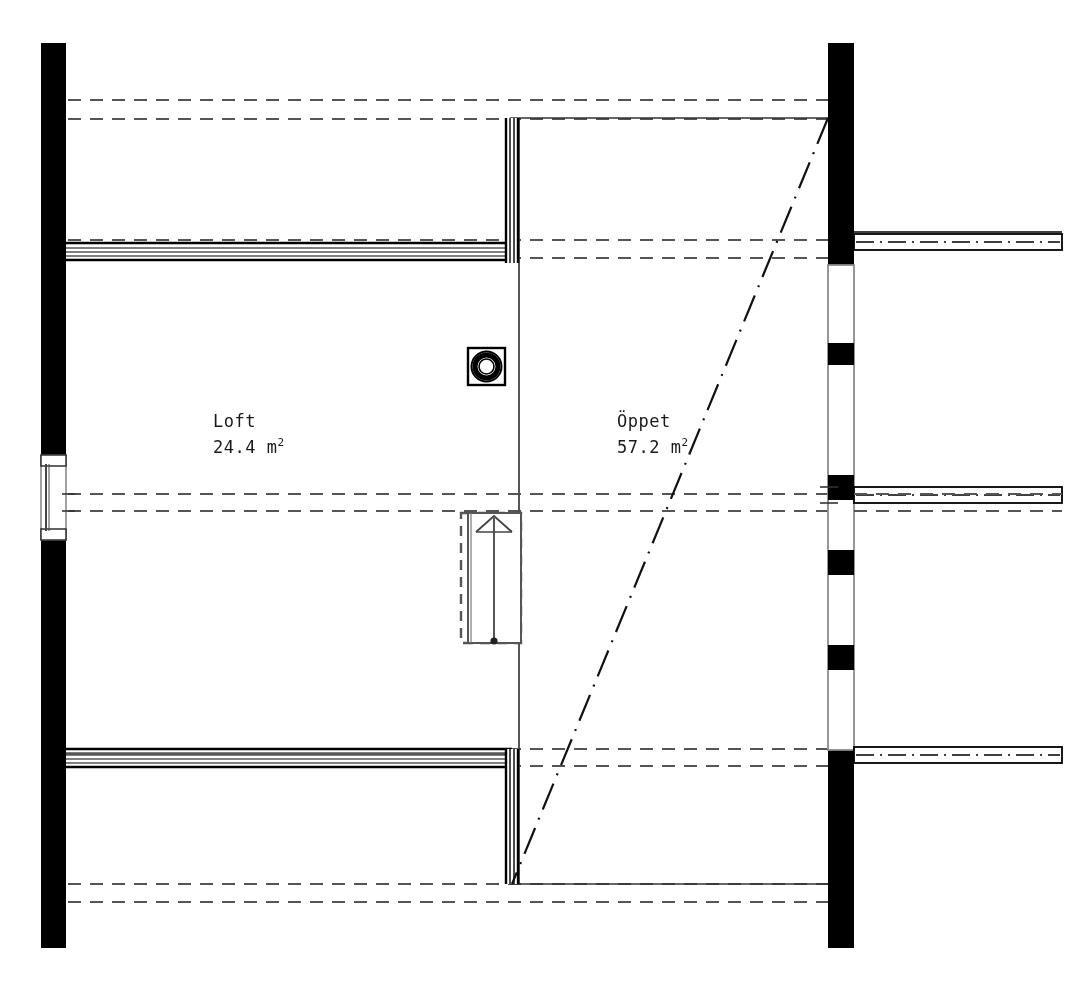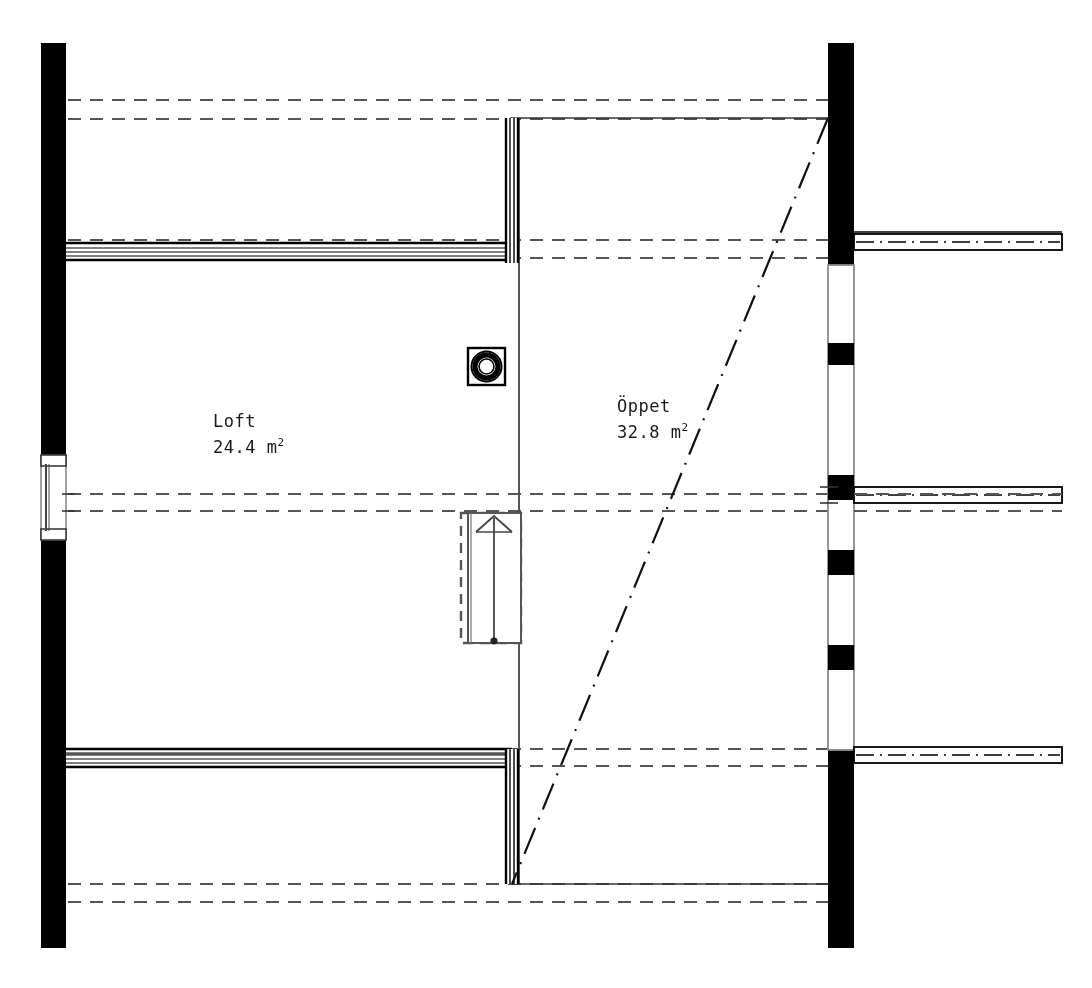--- a/index.html
+++ b/index.html
@@ -194,18 +194,18 @@
       <line x1="820" y1="503" x2="838" y2="503"></line>
     </g>
 
   </svg>
 
   <div class="room-label" style="left:213px; top:408px;">
     <span class="room-name">Loft</span>
     <span class="room-area"><span>24.4 m</span><span class="sup">2</span></span>
   </div>
 
-  <div class="room-label" style="left:617px; top:393px;">
+  <div class="room-label" style="left:617px; top:408px;">
     <span class="room-name">Öppet</span>
-    <span class="room-area"><span>32.8 m</span><span class="sup">2</span></span>
+    <span class="room-area"><span>57.2 m</span><span class="sup">2</span></span>
   </div>
 
 </div>
 
 </body></html>

